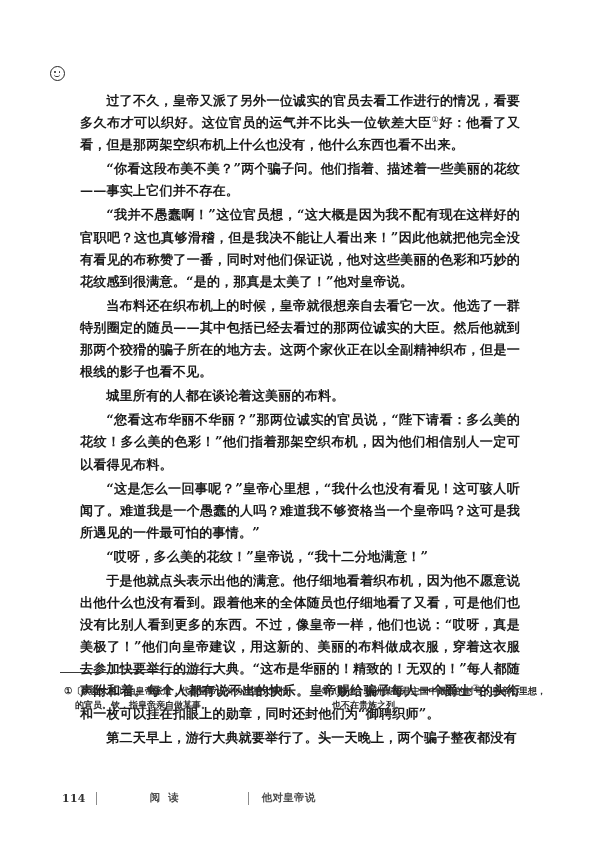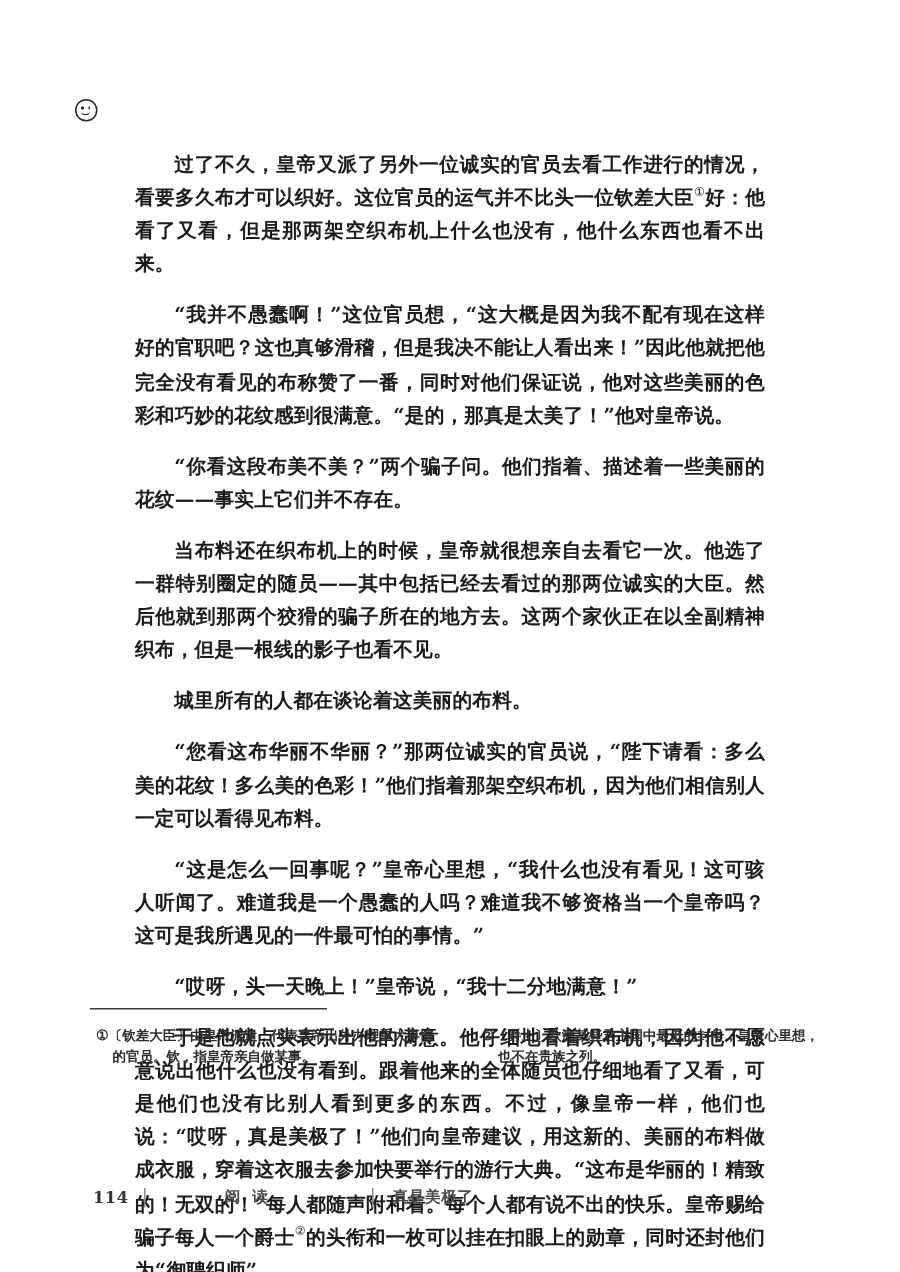--- a/index.html
+++ b/index.html
@@ -55,21 +55,21 @@
   }
 
   
   .body-text {
     position: absolute;
     left: 78px;
     top: 88px;
     width: 444px;
   }
   .body-text p {
-    margin: 12px;
+    margin: 2px;
     font-size: 13.1px;
     line-height: 22.1px;
     text-indent: 2em;
     text-align: justify;
     text-justify: inter-ideograph;
     letter-spacing: 0.15px;
     font-weight: 600;
     color: #1b1b1b;
   }
   .body-text p sup {
@@ -150,42 +150,43 @@
 <div class="page">
 
   <div class="corner-mark">
     <span class="eye left"></span>
     <span class="eye right"></span>
     <span class="mouth"></span>
   </div>
 
   <div class="body-text">
     <p><span>过了不久，皇帝又派了另外一位诚实的官员去看工作进行的情况，看要多久布才可以织好。这位官员的运气并不比头一位钦差大臣<sup>①</sup>好：他看了又看，但是那两架空织布机上什么也没有，他什么东西也看不出来。</span></p>
+    <p><span>“你看这段布美不美？”两个骗子问。他们指着、描述着一些美丽的花纹——事实上它们并不存在。</span></p>
     <p><span>“我并不愚蠢啊！”这位官员想，“这大概是因为我不配有现在这样好的官职吧？这也真够滑稽，但是我决不能让人看出来！”因此他就把他完全没有看见的布称赞了一番，同时对他们保证说，他对这些美丽的色彩和巧妙的花纹感到很满意。“是的，那真是太美了！”他对皇帝说。</span></p>
-    <p><span>“你看这段布美不美？”两个骗子问。他们指着、描述着一些美丽的花纹——事实上它们并不存在。</span></p>
     <p><span>当布料还在织布机上的时候，皇帝就很想亲自去看它一次。他选了一群特别圈定的随员——其中包括已经去看过的那两位诚实的大臣。然后他就到那两个狡猾的骗子所在的地方去。这两个家伙正在以全副精神织布，但是一根线的影子也看不见。</span></p>
     <p><span>城里所有的人都在谈论着这美丽的布料。</span></p>
     <p><span>“您看这布华丽不华丽？”那两位诚实的官员说，“陛下请看：多么美的花纹！多么美的色彩！”他们指着那架空织布机，因为他们相信别人一定可以看得见布料。</span></p>
     <p><span>“这是怎么一回事呢？”皇帝心里想，“我什么也没有看见！这可骇人听闻了。难道我是一个愚蠢的人吗？难道我不够资格当一个皇帝吗？这可是我所遇见的一件最可怕的事情。”</span></p>
-    <p><span>“哎呀，头一天晚上！”皇帝说，“我十二分地满意！”</span></p>
+    <p><span>“哎呀，多么美的花纹！”皇帝说，“我十二分地满意！”</span></p>
     <p><span>于是他就点头表示出他的满意。他仔细地看着织布机，因为他不愿意说出他什么也没有看到。跟着他来的全体随员也仔细地看了又看，可是他们也没有比别人看到更多的东西。不过，像皇帝一样，他们也说：“哎呀，真是美极了！”他们向皇帝建议，用这新的、美丽的布料做成衣服，穿着这衣服去参加快要举行的游行大典。“这布是华丽的！精致的！无双的！”每人都随声附和着。每个人都有说不出的快乐。皇帝赐给骗子每人一个爵士<sup>②</sup>的头衔和一枚可以挂在扣眼上的勋章，同时还封他们为“御聘织师”。</span></p>
+    <p><span>第二天早上，游行大典就要举行了。头一天晚上，两个骗子整夜都没有</span></p>
   </div>
 
   <div class="footnote-rule"></div>
 
   <div class="footnotes">
     <div class="footnote">
       <span class="fn-marker">①</span><span>〔钦差大臣〕由皇帝派遣，代表皇帝出外办理重大事情的官员。钦，指皇帝亲自做某事。</span>
     </div>
     <div class="footnote">
       <span class="fn-marker">②</span><span>〔爵士〕欧洲某些君主国中最低的封号，皇帝心里想，也不在贵族之列。</span>
     </div>
   </div>
 
   <div class="page-footer">
     <span class="pg-num">114</span>
     <span class="divider"></span>
     <span class="foot-label reading">阅 读</span>
     <span class="divider"></span>
-    <span class="foot-label">真是美极了</span>
+    <span class="foot-label">他对皇帝说</span>
   </div>
 
 </div>
 
 </body></html>

